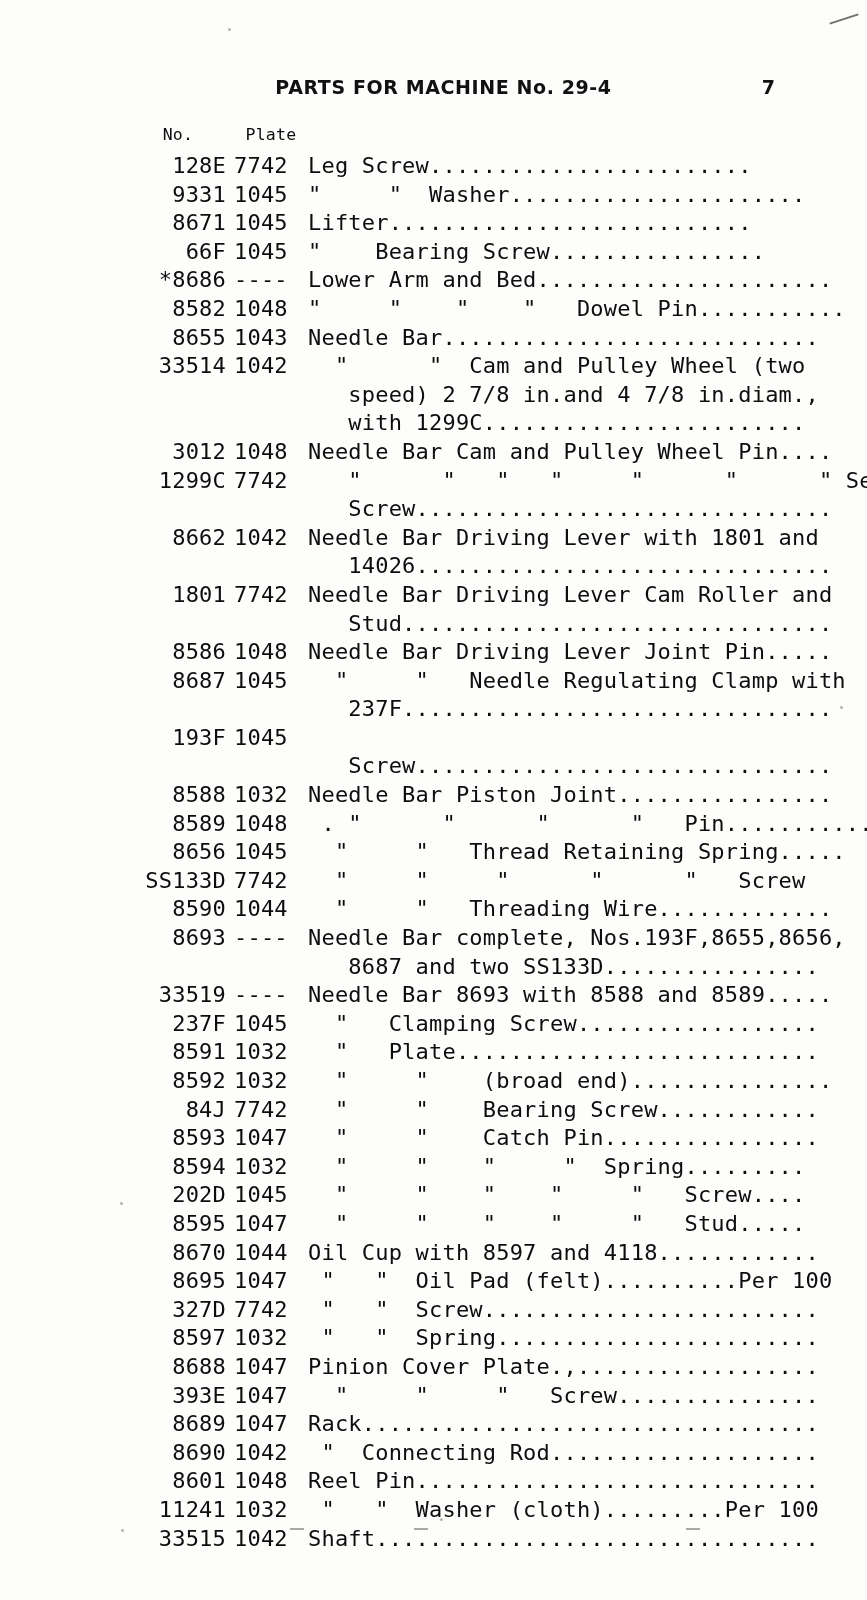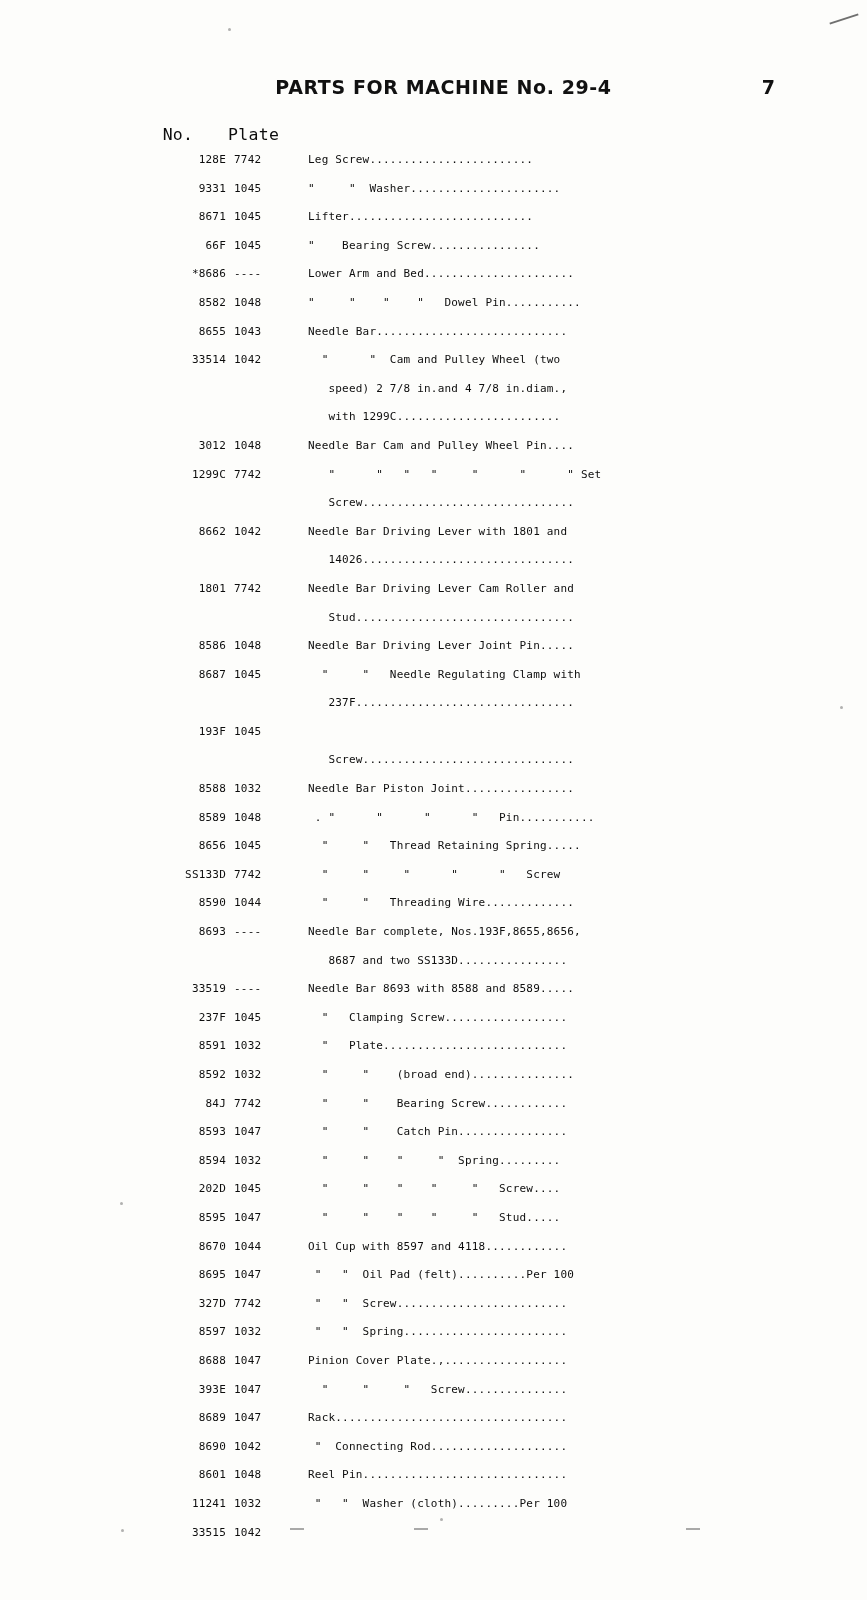--- a/index.html
+++ b/index.html
@@ -66,40 +66,40 @@
   .ch-no {
     position: absolute;
     left: 130px;
     width: 96px;
     text-align: center;
   }
   .ch-plate {
     position: absolute;
     left: 228px;
     width: 86px;
-    text-align: left;
+    text-align: center;
   }
   .ch-name {
     position: absolute;
     left: 318px;
     width: 470px;
     text-align: center;
   }
 
   
   .table {
     position: absolute;
     top: 153px;
     left: 0;
     width: 867px;
   }
   .row {
     position: relative;
     height: 28.6px;
-    font-size: 11px;
+    font-size: 22px;
     letter-spacing: 0.2px;
   }
   .c-no {
     position: absolute;
     left: 118px;
     width: 108px;
     text-align: right;
     white-space: pre;
   }
   .c-plate {
@@ -405,20 +405,21 @@
         <div class="c-name">Reel Pin..............................</div>
       </div>
       <div class="row">
         <div class="c-no">11241</div>
         <div class="c-plate">1032</div>
         <div class="c-name"> "   "  Washer (cloth).........Per 100</div>
       </div>
       <div class="row">
         <div class="c-no">33515</div>
         <div class="c-plate">1042</div>
+        <div class="c-name">Shaft.................................</div>
       </div>
     </div>
 
   <div class="mark dot" style="left:228px; top:28px;"></div>
   <div class="mark dot" style="left:120px; top:1202px;"></div>
   <div class="mark dot" style="left:840px; top:706px;"></div>
   <div class="mark dot" style="left:121px; top:1529px;"></div>
   <div class="mark dash" style="left:290px; top:1528px; width:14px;"></div>
   <div class="mark dash" style="left:414px; top:1528px; width:14px;"></div>
   <div class="mark dash" style="left:686px; top:1528px; width:14px;"></div>

